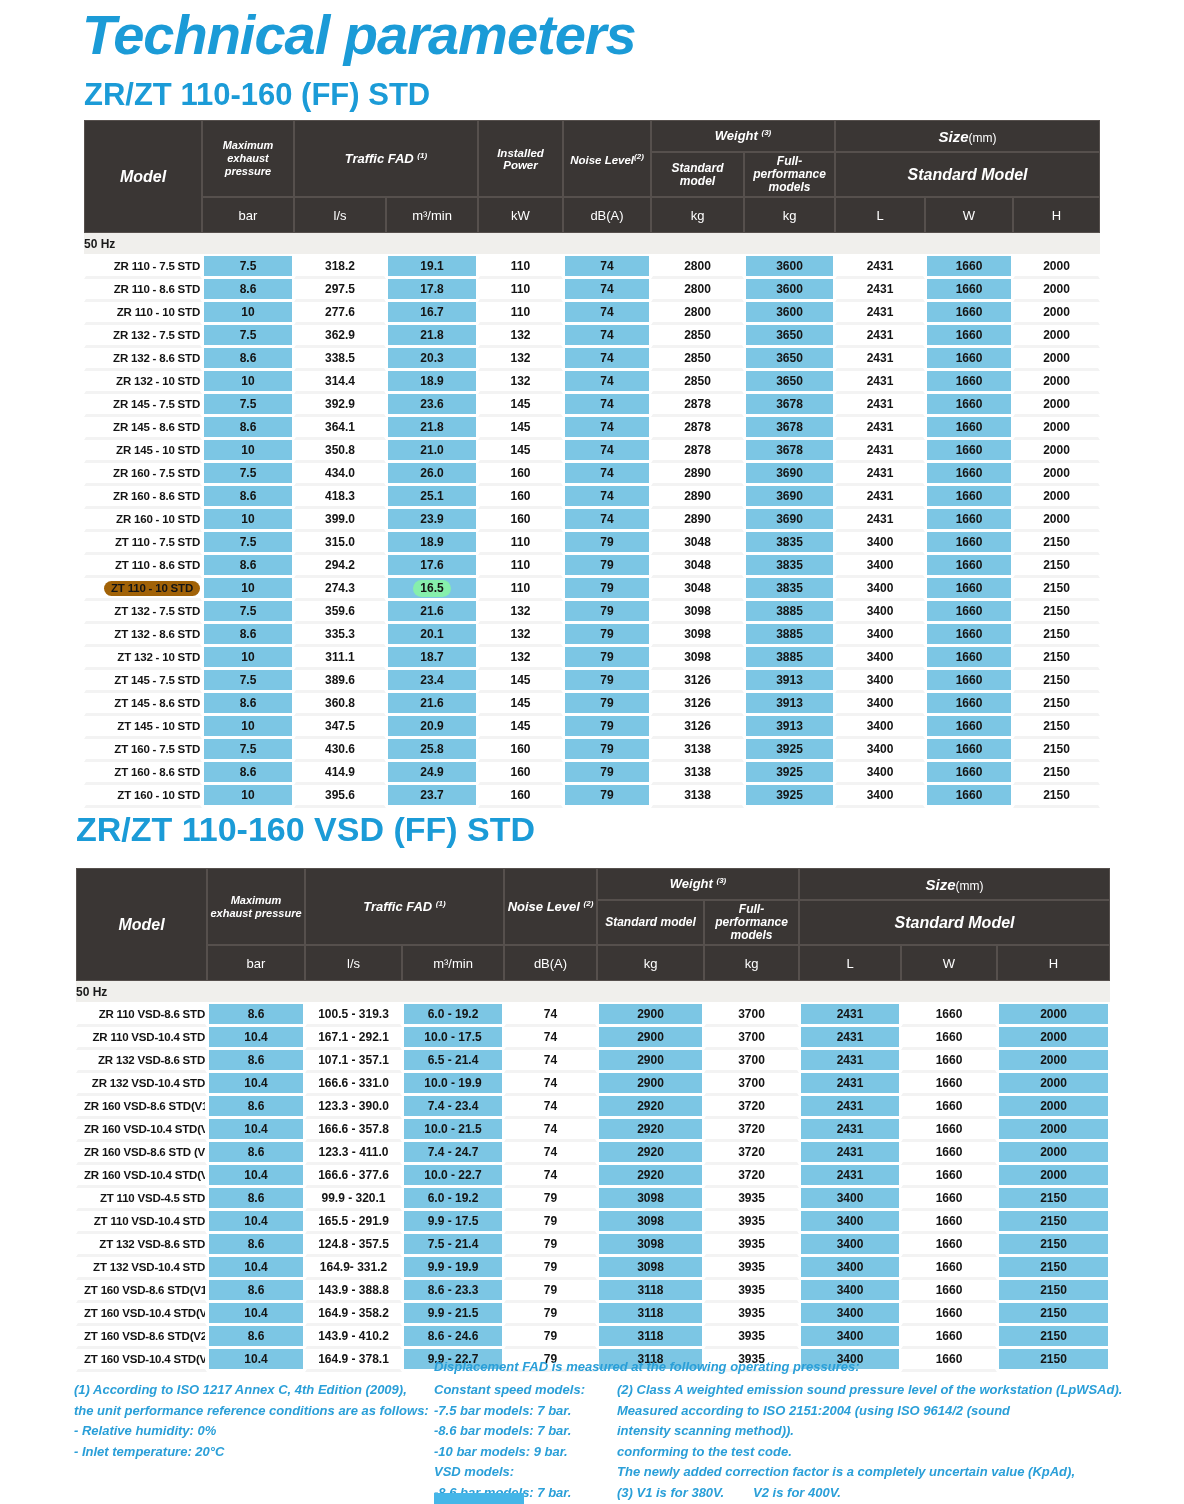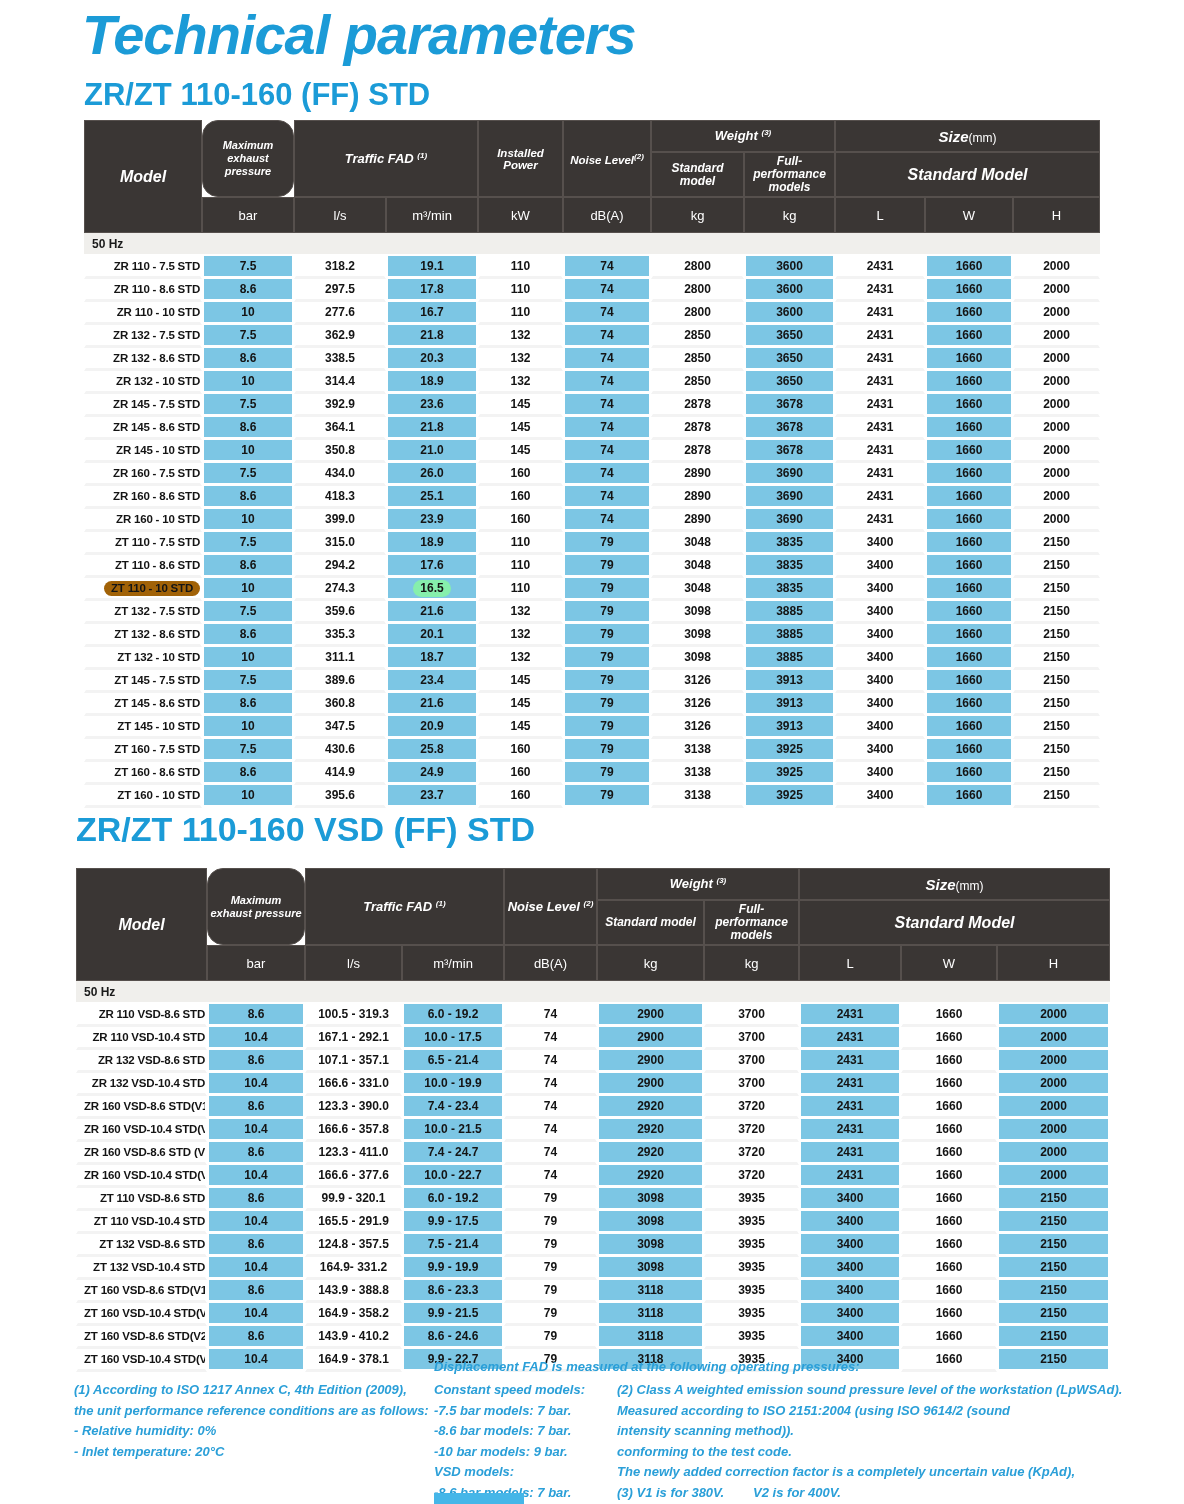--- a/index.html
+++ b/index.html
@@ -23,36 +23,36 @@
 
   table { border-collapse:separate; border-spacing:0; table-layout:fixed; }
   #table1 { left:84px; top:120px; width:1016px; }
   #table2 { left:76px; top:868px; width:1034px; }
 
   thead th {
     background:#3a3634; color:#ffffff; font-style:italic; font-weight:bold;
     border:1px solid #56504d; padding:2px 1px; text-align:center; vertical-align:middle;
   }
   th.h-model { font-size:16px; }
-  th.h-small { font-size:11px; line-height:13px;border-radius:16px; }
+  th.h-small { font-size:11px; line-height:13px; }
   th.h-group { font-size:13px; }
   th.h-tight { font-size:11.5px; }
   th.h-sub   { font-size:12px; line-height:13px; }
   th.h-size  { font-size:15px; }
   th.h-size .size-mm { font-style:normal; font-weight:normal; font-size:12px; }
   th.h-sizesub { font-size:16px; }
   tr.units th { font-style:normal; font-weight:normal; font-size:13px; height:30px; }
   sup { font-size:8px; font-weight:bold; }
 
   tr.row1 th { height:26px; }
   tr.row2 th { height:34px; }
 
   tr.freq td {
     background:#f0efec; font-weight:bold; font-size:12px; text-align:left;
-    padding:4px 0 3px 8px; border-bottom:2px solid #ffffff; color:#1a1a1a;
+    padding:4px 0 3px 0; border-bottom:2px solid #ffffff; color:#1a1a1a;
   }
   .data-row td {
     height:20px; background:#ffffff; text-align:center; font-size:12px; font-weight:600;
     color:#141414; border-left:2px solid #ffffff; border-right:2px solid #ffffff;
     border-bottom:3px solid #f3f3f3; padding:0; white-space:nowrap; overflow:hidden;
   }
   .data-row td:nth-child(even) { background:#7cc6e4; border-bottom-color:#ffffff; }
   .data-row td:first-child {
     text-align:right; padding-left:6px; font-size:11.5px; letter-spacing:-0.2px;
   }
@@ -573,21 +573,21 @@
         <td><span>166.6 - 377.6</span></td>
         <td><span>10.0 - 22.7</span></td>
         <td><span>74</span></td>
         <td><span>2920</span></td>
         <td><span>3720</span></td>
         <td><span>2431</span></td>
         <td><span>1660</span></td>
         <td><span>2000</span></td>
       </tr>
       <tr class="data-row">
-        <td><span>ZT 110 VSD-8.6 STD</span></td>
+        <td><span>ZT 110 VSD-4.5 STD</span></td>
         <td><span>8.6</span></td>
         <td><span>99.9 - 320.1</span></td>
         <td><span>6.0 - 19.2</span></td>
         <td><span>79</span></td>
         <td><span>3098</span></td>
         <td><span>3935</span></td>
         <td><span>3400</span></td>
         <td><span>1660</span></td>
         <td><span>2150</span></td>
       </tr>

